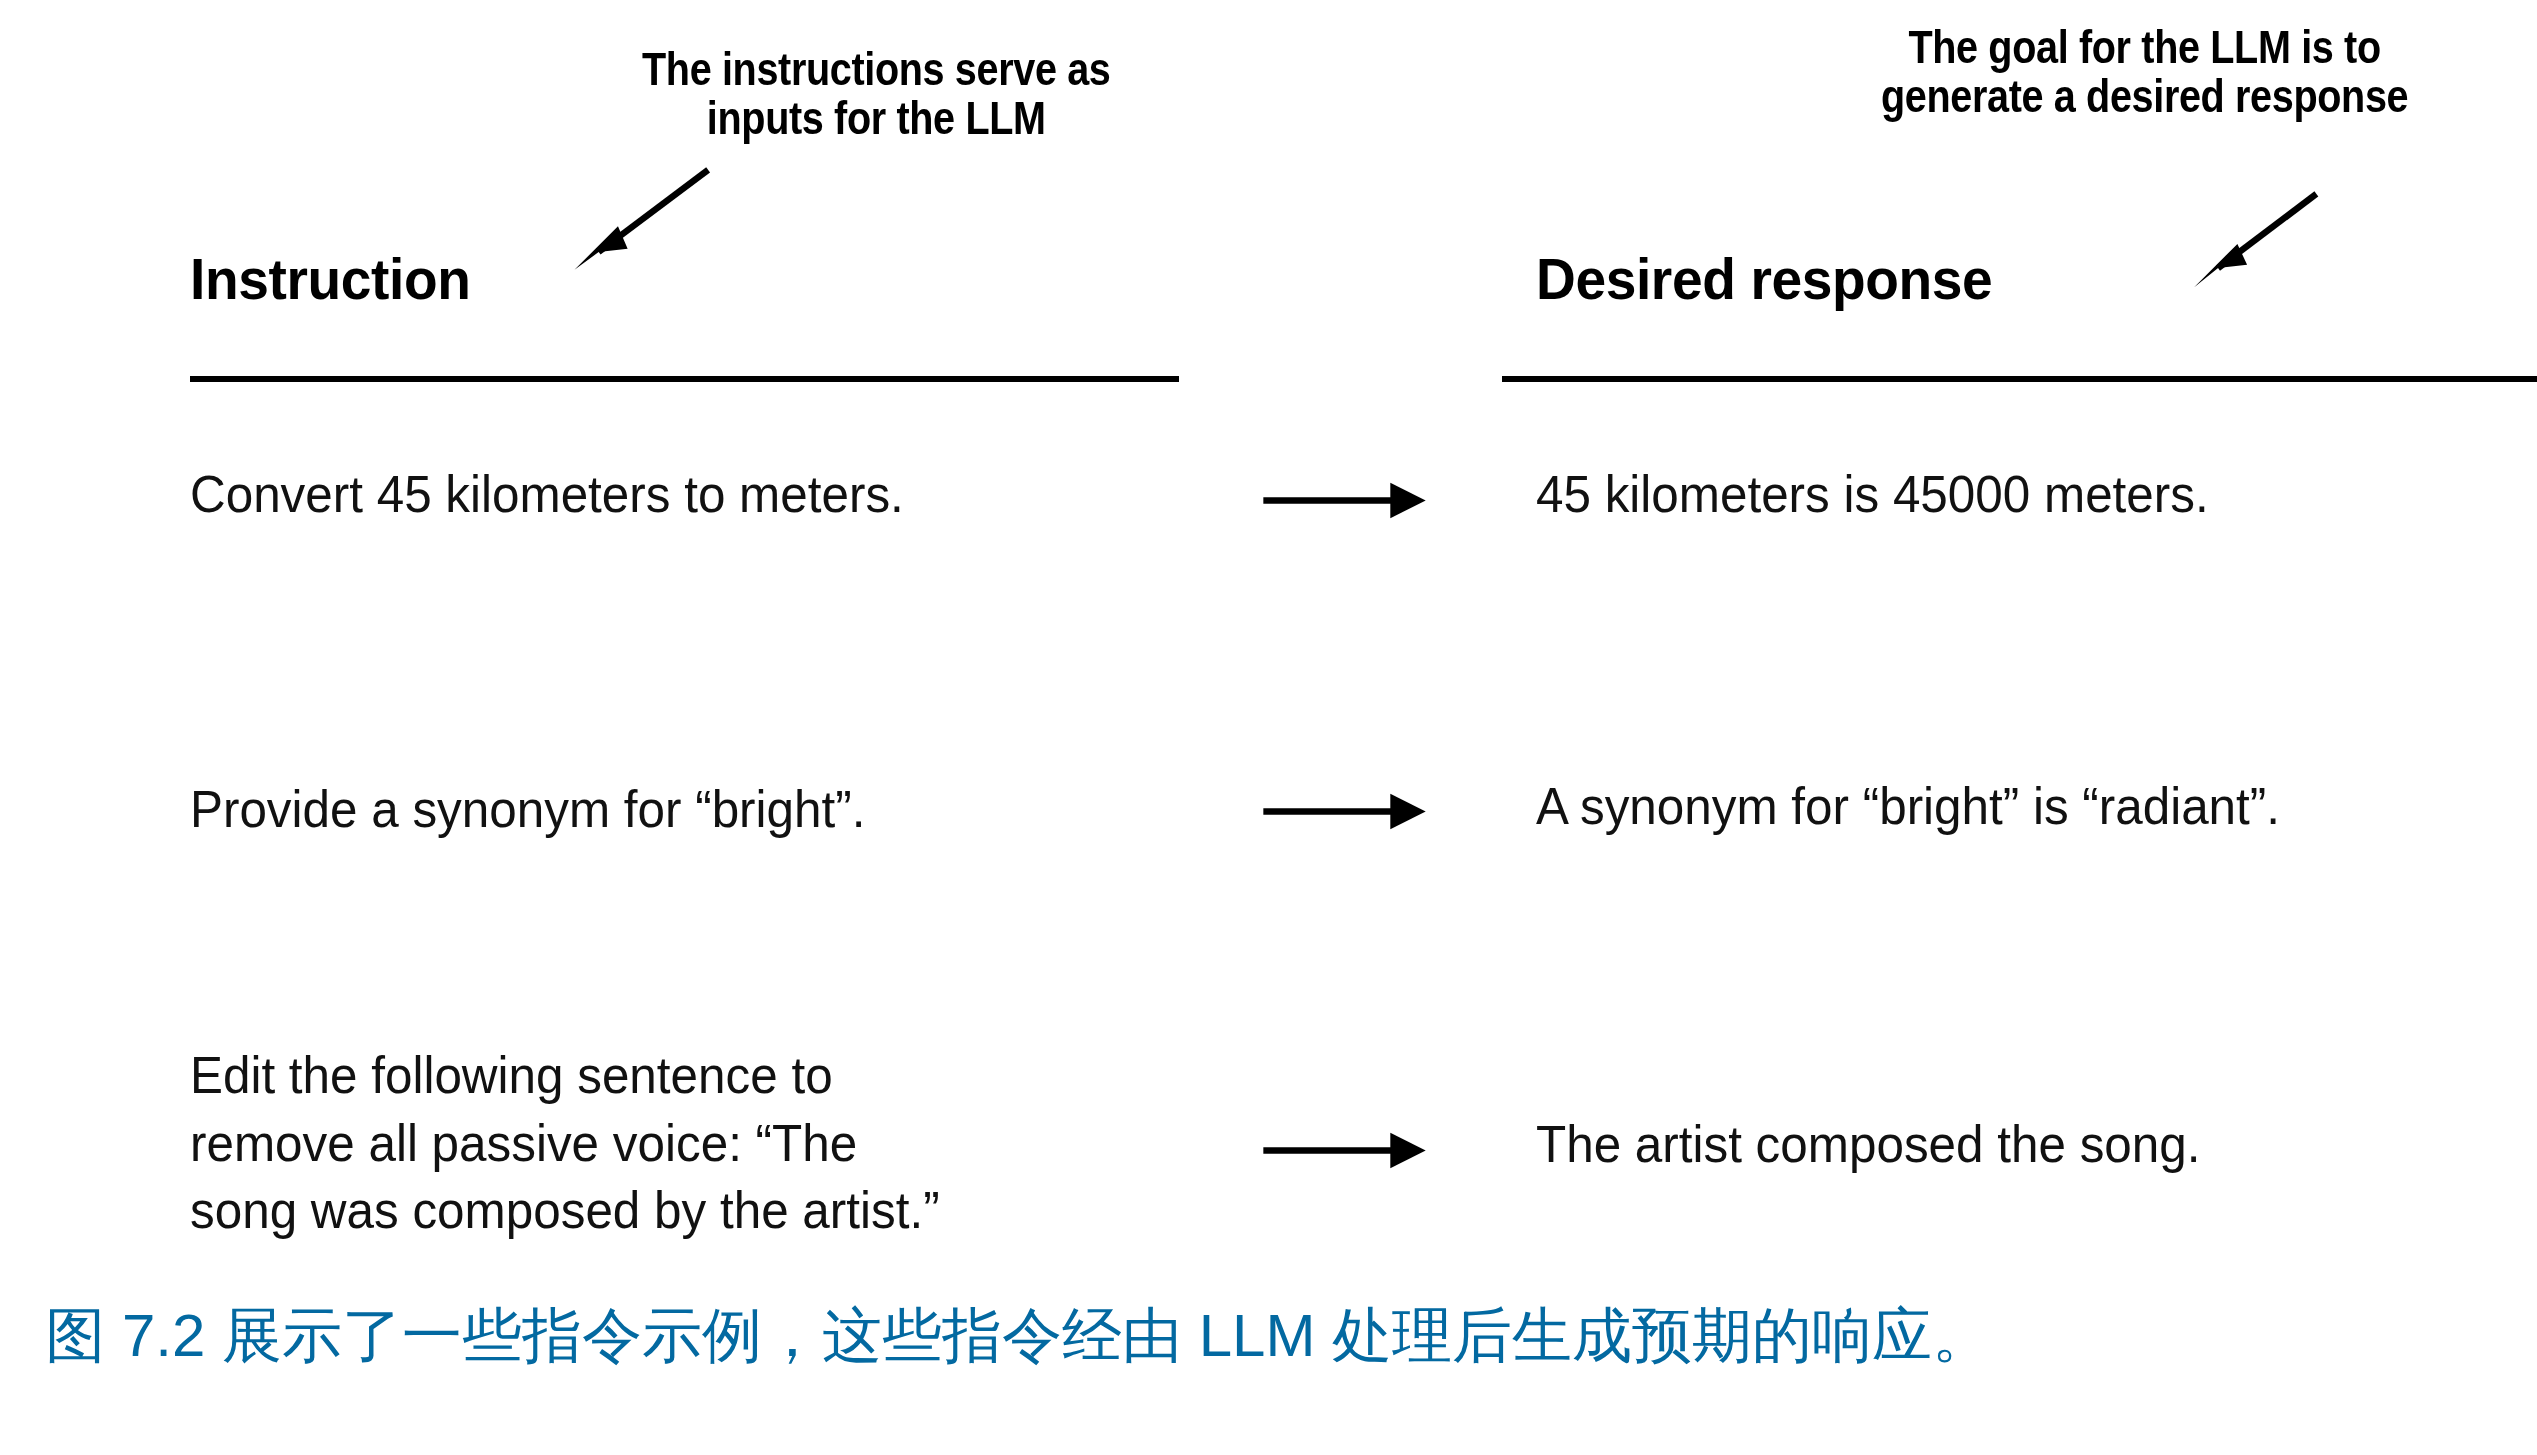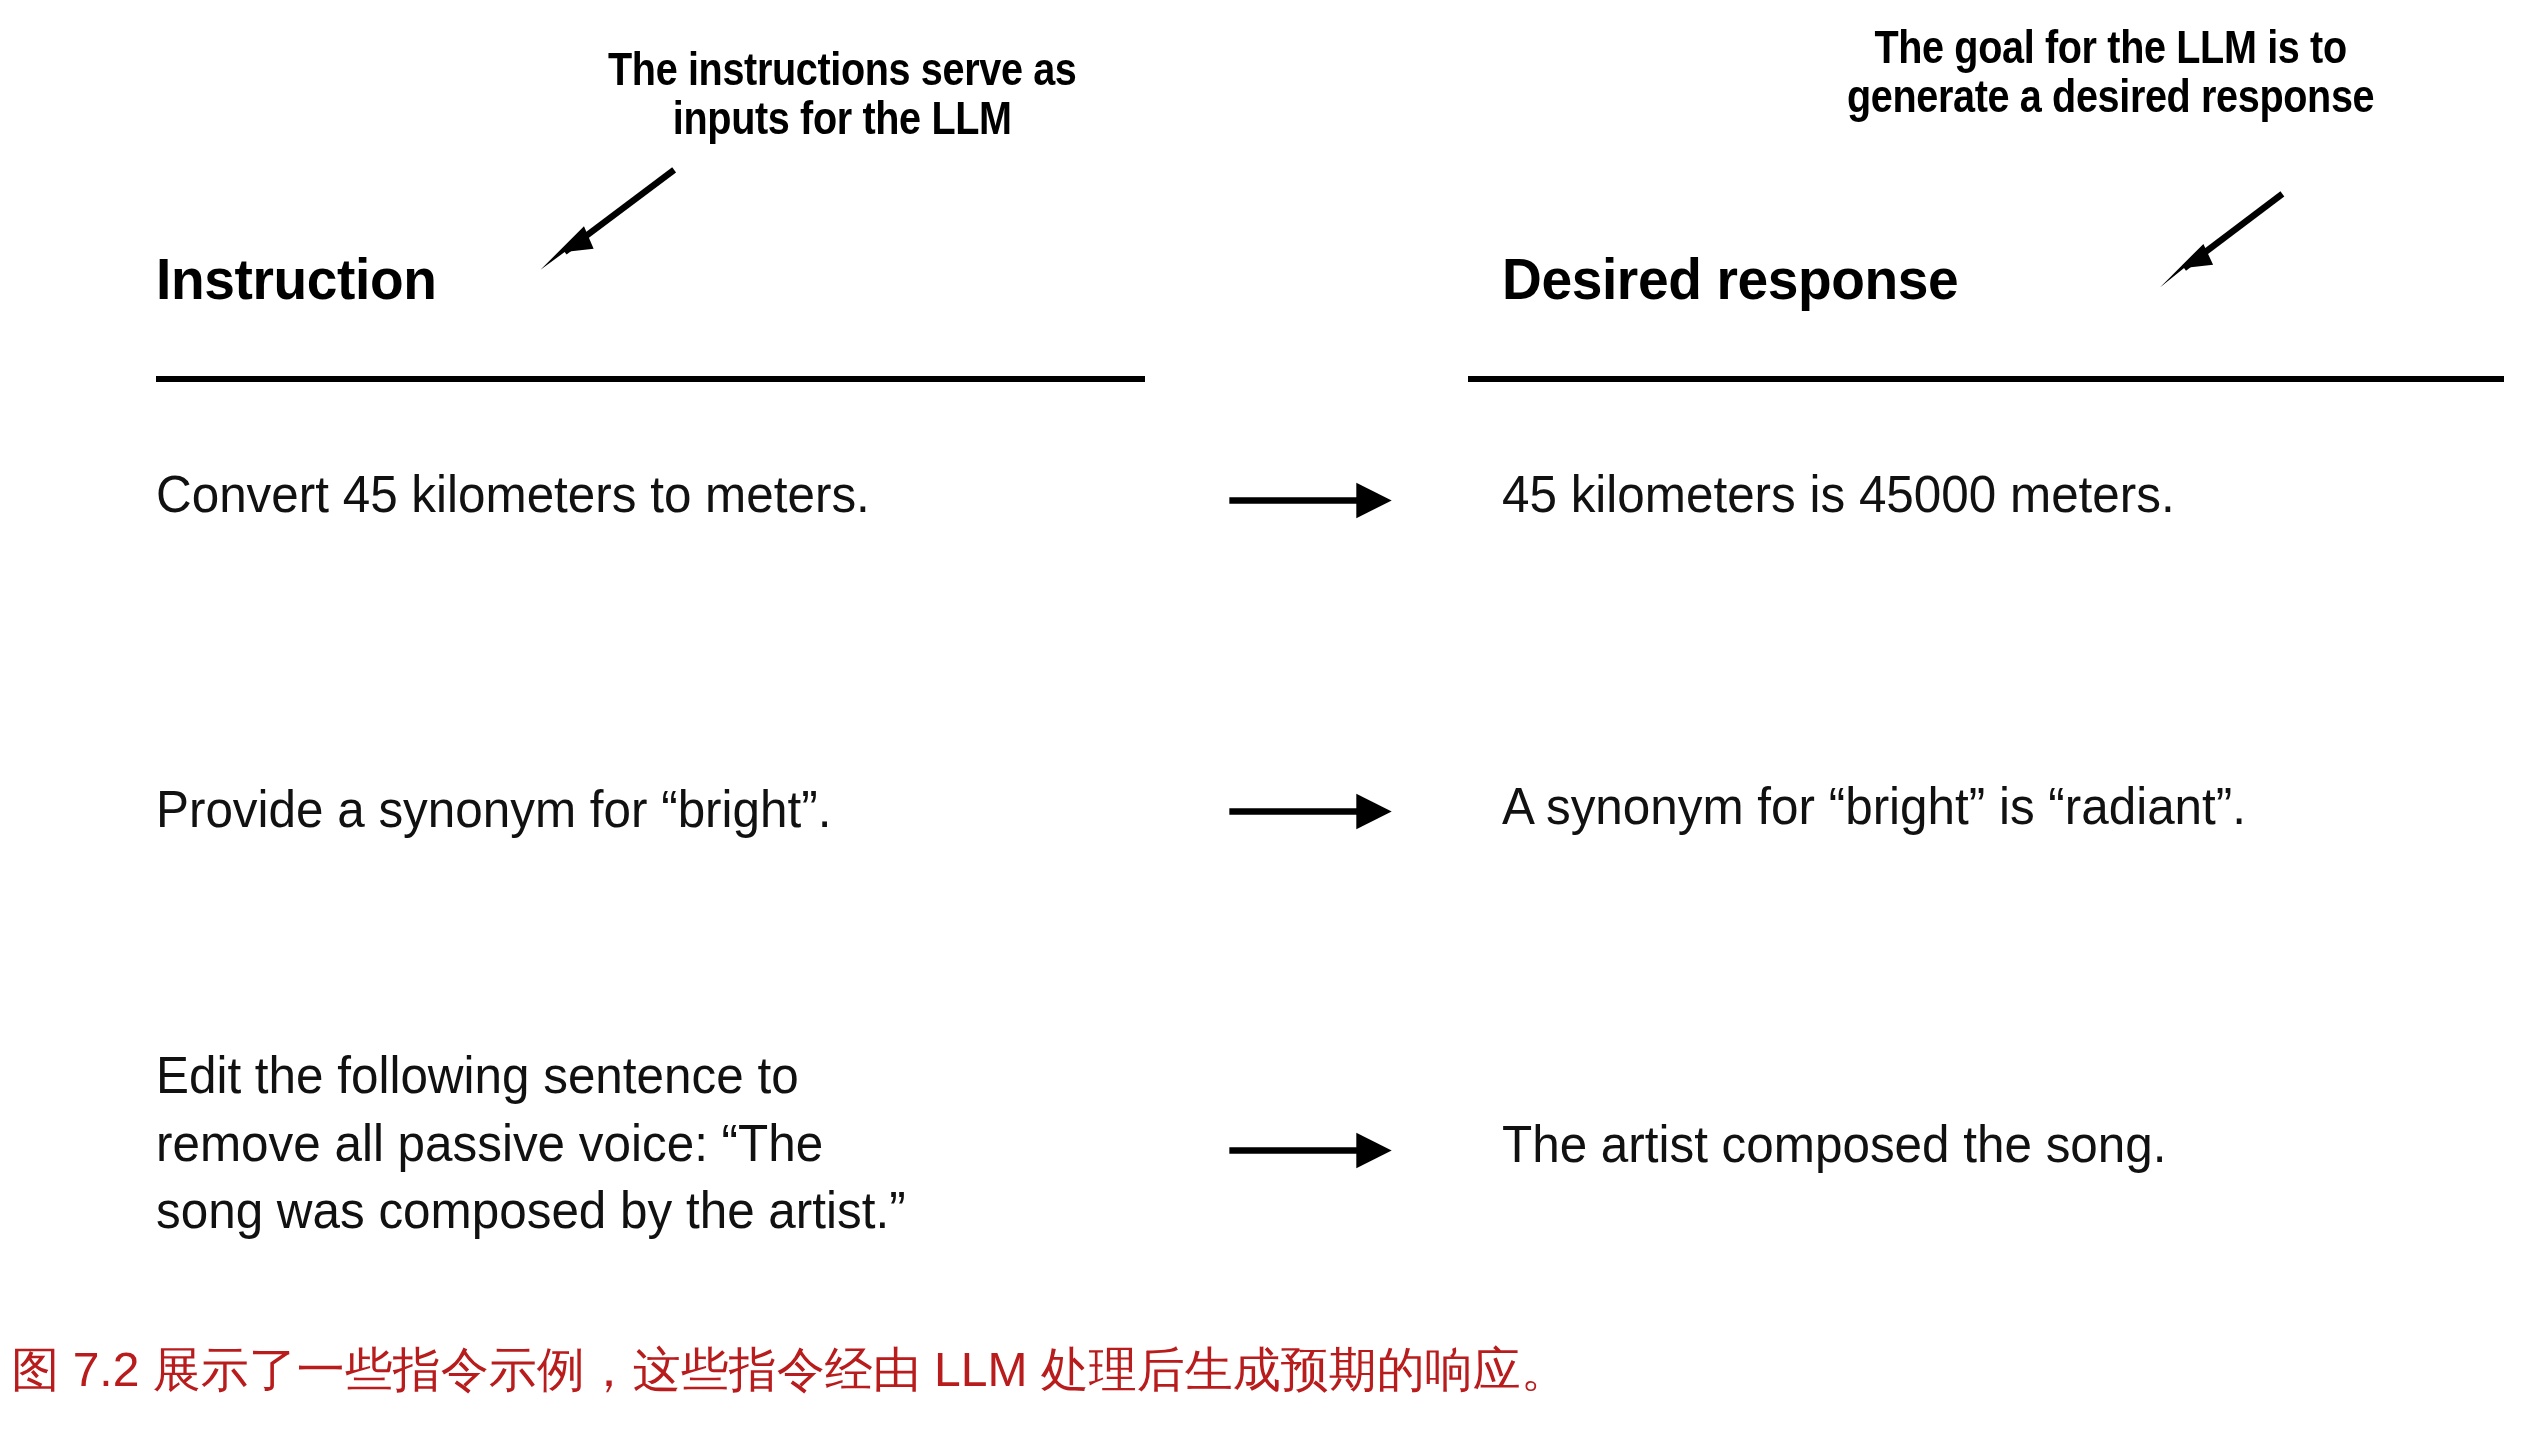--- a/index.html
+++ b/index.html
@@ -8,20 +8,21 @@
     background: #ffffff;
   }
   #figure-root {
     position: relative;
     width: 2504px;
     height: 1455px;
     background: #ffffff;
     overflow: hidden;
     font-family: "Liberation Sans", sans-serif;
     color: #000000;
+    margin-left: 34px;
   }
 
   
   .callout {
     position: absolute;
     font-family: "Liberation Sans", sans-serif;
     font-weight: 700;
     font-size: 46px;
     line-height: 1.07;
     letter-spacing: -0.4px;
@@ -97,26 +98,26 @@
   #row-arrow-2 { left: 1226px; top: 1128px; }
 
   
   #callout-arrow-left  { position: absolute; left: 516px;  top: 149px; }
   #callout-arrow-right { position: absolute; left: 2137px; top: 173px; }
 
   
   #caption {
     position: absolute;
     left: 11.3px;
-    top: 1336px;
+    top: 1294px;
     font-family: "Liberation Sans", sans-serif;
     font-weight: 400;
-    font-size: 48px;
+    font-size: 60px;
     line-height: 1.4;
-    color: #b91c1c;
+    color: #0369a1;
     white-space: nowrap;
   }
 </style>
 </head>
 <body>
 
 <div id="figure-root">
 
   <div class="callout" id="callout-instruction">
     <span class="cl-line">The instructions serve as</span>

